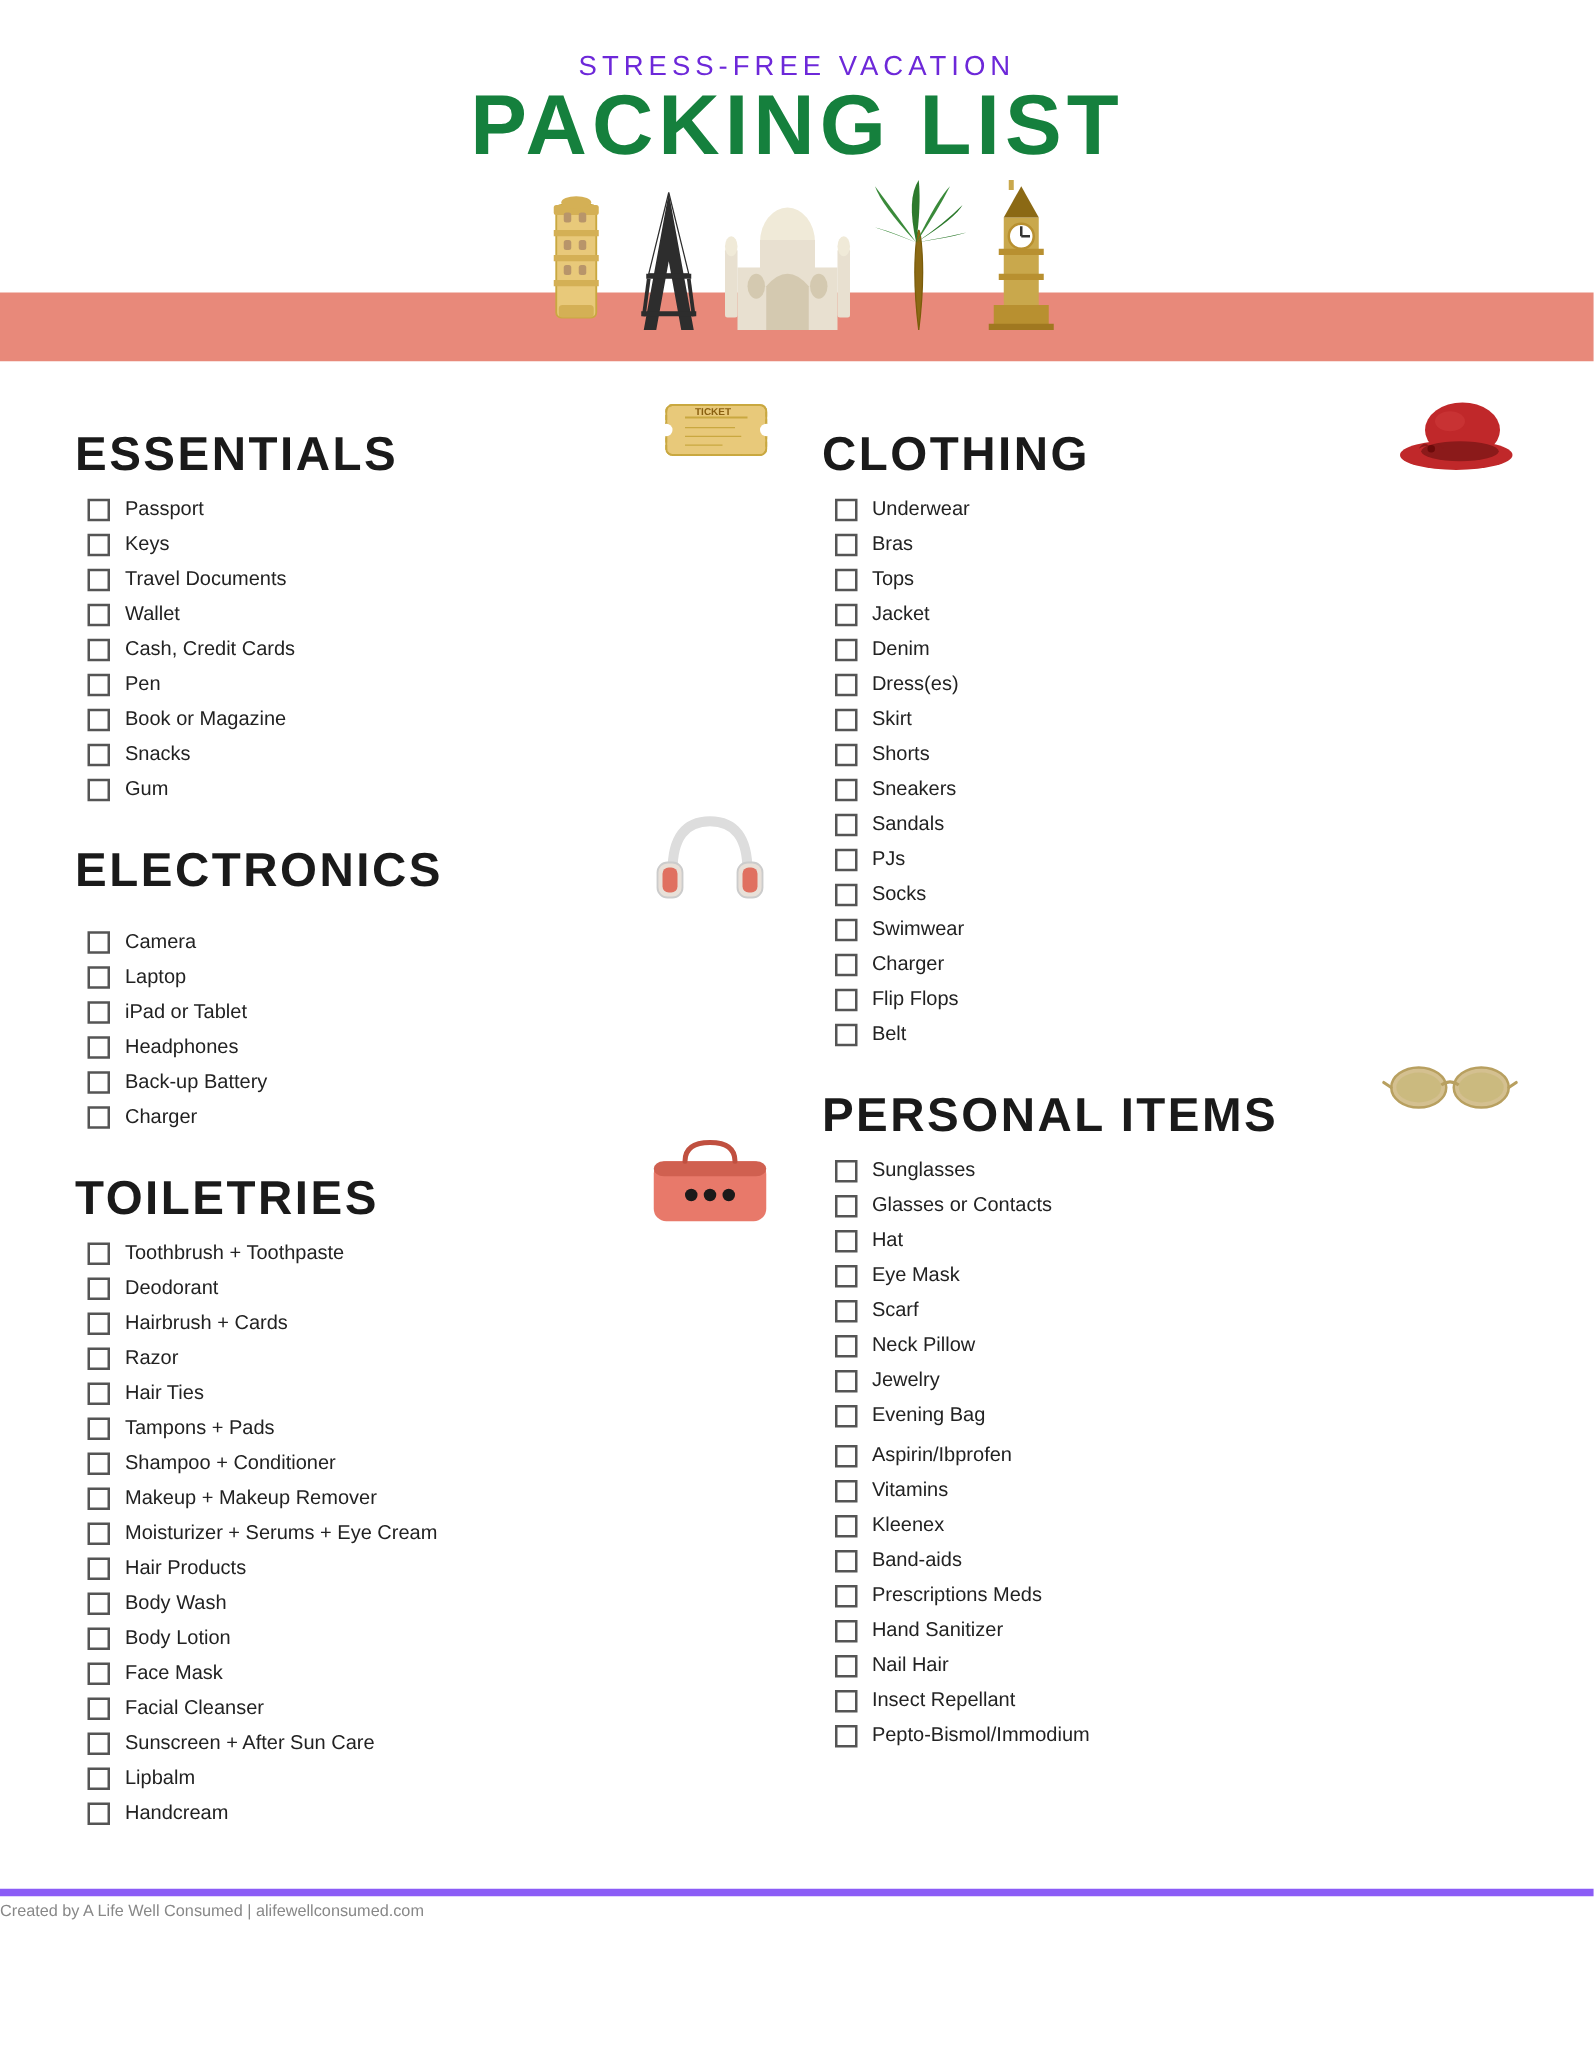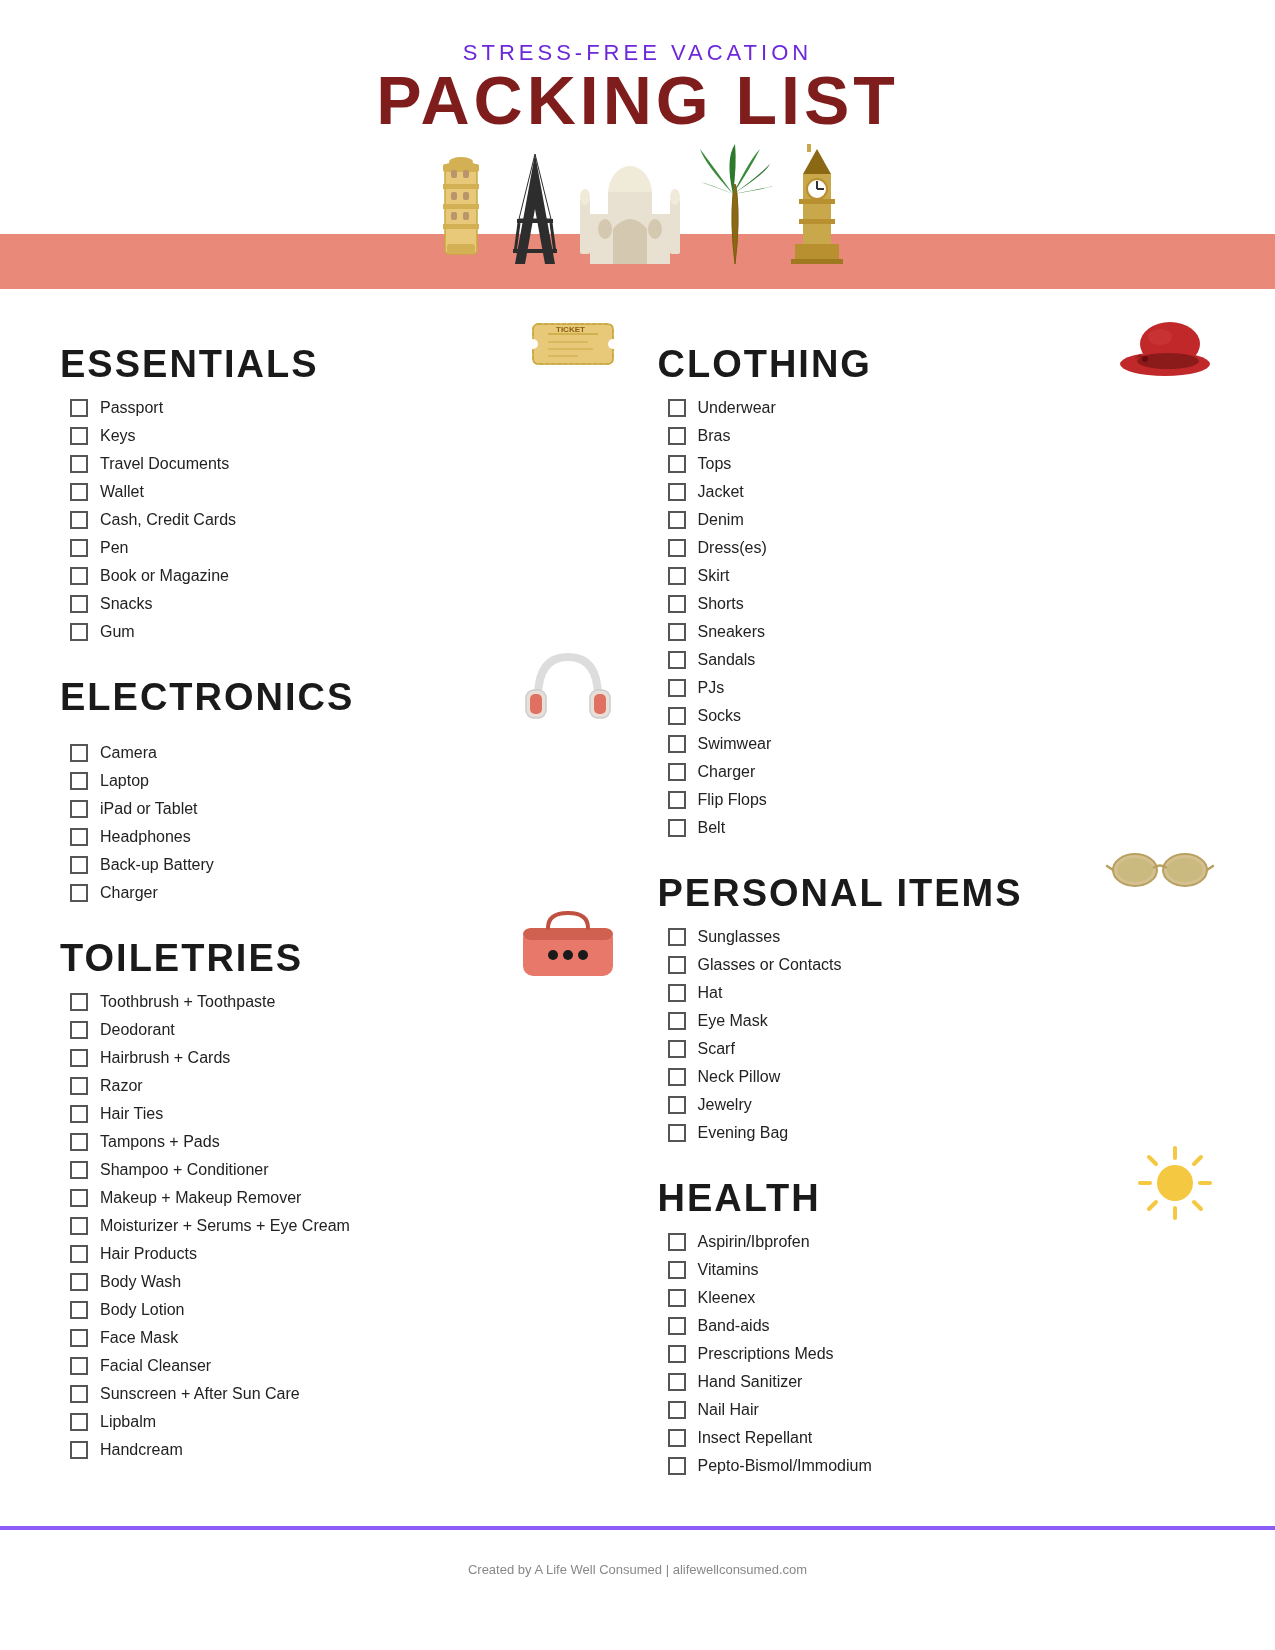--- a/index.html
+++ b/index.html
@@ -22,21 +22,21 @@
       letter-spacing: 4px;
       color: #6d28d9;
       font-family: Arial, sans-serif;
       font-weight: normal;
       text-transform: uppercase;
     }
     .header-title {
       font-size: 68px;
       font-weight: 900;
       letter-spacing: 4px;
-      color: #7f1d1d;
+      color: #15803d;
       font-family: Arial, sans-serif;
       text-transform: uppercase;
       line-height: 1;
     }
 
     
     .illustrations {
       display: flex;
       justify-content: center;
       align-items: flex-end;
@@ -107,26 +107,26 @@
       width: 18px;
       height: 18px;
       border: 2px solid #555;
       margin-right: 12px;
       flex-shrink: 0;
       background: #fff;
     }
 
     
     .footer {
-      text-align: center;
+      text-align: left;
       font-size: 13px;
       color: #888;
       font-family: Arial, sans-serif;
-      padding: 32px 0 30px 0;
-      border-top: 4px solid #8b5cf6;
+      padding: 4px 0 30px 0;
+      border-top: 6px solid #8b5cf6;
       margin-top: 10px;
     }
 
     
     .landmark {
       display: inline-flex;
       align-items: flex-end;
     }
 
     .section-with-illus {
@@ -564,40 +564,20 @@
       <li>
           <span class="checkbox"></span>
           <span>Jewelry</span>
         </li>
       <li>
           <span class="checkbox"></span>
           <span>Evening Bag</span>
         </li>
     </ul>
 
-    <div class="section-with-illus">
-      <div class="section-header">
-        <span>HEALTH</span>
-      </div>
-      <div class="section-illus-right">
-        
-        <svg width="80" height="80" viewBox="0 0 80 80">
-          <circle cx="40" cy="40" r="18" fill="#f5c842"></circle>
-
-          <line x1="40" y1="5" x2="40" y2="15" stroke="#f5c842" stroke-width="4" stroke-linecap="round"></line>
-          <line x1="40" y1="65" x2="40" y2="75" stroke="#f5c842" stroke-width="4" stroke-linecap="round"></line>
-          <line x1="5" y1="40" x2="15" y2="40" stroke="#f5c842" stroke-width="4" stroke-linecap="round"></line>
-          <line x1="65" y1="40" x2="75" y2="40" stroke="#f5c842" stroke-width="4" stroke-linecap="round"></line>
-          <line x1="14" y1="14" x2="21" y2="21" stroke="#f5c842" stroke-width="4" stroke-linecap="round"></line>
-          <line x1="59" y1="59" x2="66" y2="66" stroke="#f5c842" stroke-width="4" stroke-linecap="round"></line>
-          <line x1="66" y1="14" x2="59" y2="21" stroke="#f5c842" stroke-width="4" stroke-linecap="round"></line>
-          <line x1="21" y1="59" x2="14" y2="66" stroke="#f5c842" stroke-width="4" stroke-linecap="round"></line>
-        </svg>
-      </div>
-    </div>
     <ul class="checklist">
       <li>
           <span class="checkbox"></span>
           <span>Aspirin/Ibprofen</span>
         </li>
       <li>
           <span class="checkbox"></span>
           <span>Vitamins</span>
         </li>
       <li>

